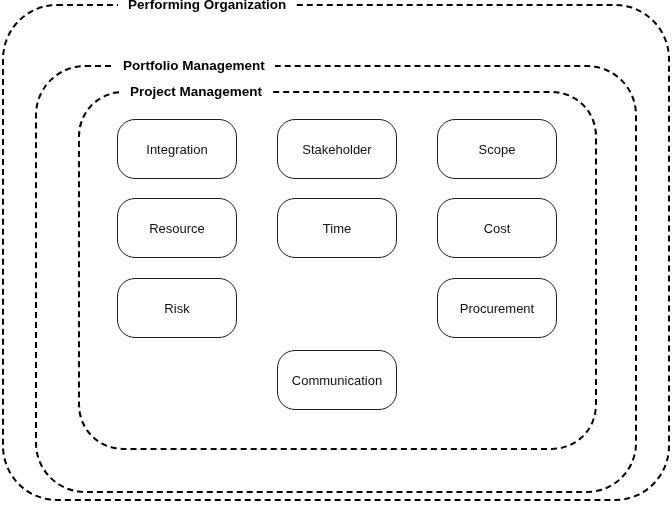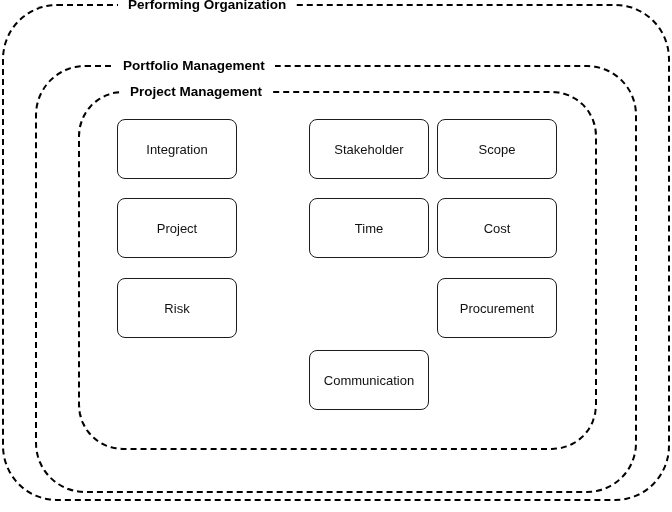--- a/index.html
+++ b/index.html
@@ -60,32 +60,32 @@
     border-radius: 45px;
   }
   .frame-inner .frame-label { left: 40px; }
 
   
   .kbox {
     position: absolute;
     width: 120px;
     height: 60px;
     border: 1.5px solid #1c1c1c;
-    border-radius: 8px;
+    border-radius: 18px;
     background: #ffffff;
     box-sizing: border-box;
     display: flex;
     align-items: center;
     justify-content: center;
     font-size: 13px;
     color: #111111;
     white-space: nowrap;
   }
   .c1 { left: 117px; }
-  .c2 { left: 277px; margin-left: 32px; }
+  .c2 { left: 277px; }
   .c3 { left: 437px; text-align: center; }
   .r1 { top: 119px; }
   .r2 { top: 198px; }
   .r3 { top: 278px; }
   .r4 { top: 350px; }
 </style>
 </head>
 <body>
 
 <div class="canvas">
@@ -106,21 +106,21 @@
     <span>Integration</span>
   </div>
   <div class="kbox r1 c2">
     <span>Stakeholder</span>
   </div>
   <div class="kbox r1 c3">
     <span>Scope</span>
   </div>
 
   <div class="kbox r2 c1">
-    <span>Project</span>
+    <span>Resource</span>
   </div>
   <div class="kbox r2 c2">
     <span>Time</span>
   </div>
   <div class="kbox r2 c3">
     <span>Cost</span>
   </div>
 
   <div class="kbox r3 c1">
     <span>Risk</span>

